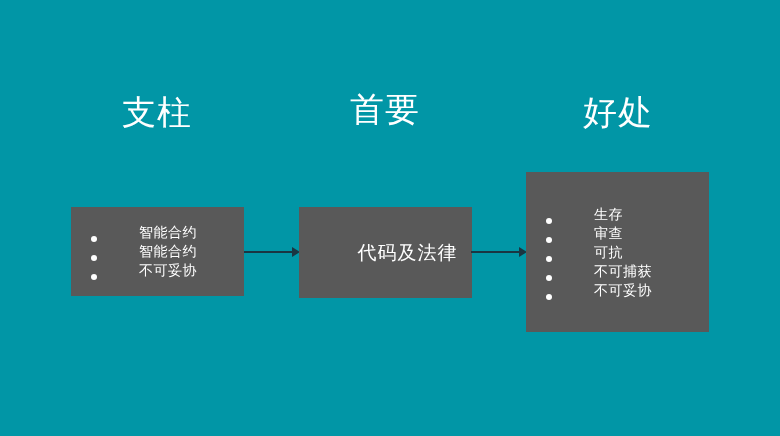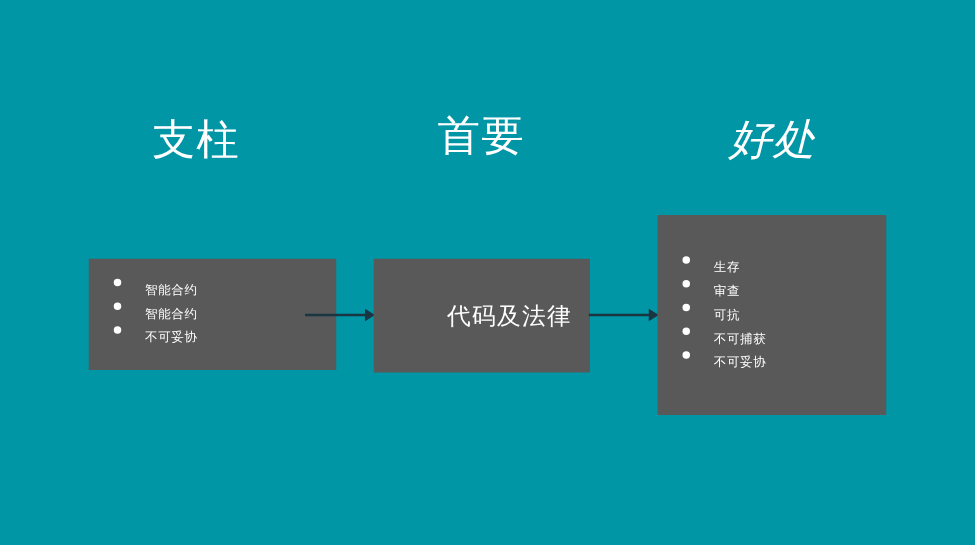--- a/index.html
+++ b/index.html
@@ -20,47 +20,48 @@
     height: 32px;
     line-height: 32px;
     width: 160px;
     text-align: center;
     color: var(--text, #ffffff);
     font-size: 34px;
     letter-spacing: 1px;
   }
   .col-header.h1 { left: 77px; }
   .col-header.h2 { left: 305px; font-family: Liberation Mono, monospace; }
-  .col-header.h3 { left: 538px; font-style: italic; }
+  .col-header.h3 { left: 538px; }
   .box {
     position: absolute;
     background: var(--box, #595959);
     color: var(--text, #ffffff);
     display: flex;
     align-items: center;
   }
-  .box1 { left: 71px;  top: 207px; width: 198px; height: 89px; }
+  .box1 { left: 71px;  top: 207px; width: 173px; height: 89px; }
   .box2 { left: 299px; top: 207px; width: 173px; height: 91px; justify-content: center; }
   .box3 { left: 526px; top: 172px; width: 183px; height: 160px; }
   .box2 .center-label {
     font-size: 19px;
     letter-spacing: 1px;
     margin-left: 44px;
   }
   ul.bullets {
     list-style: none;
     margin: 0;
     padding: 0 0 0 20px;
   }
   ul.bullets li {
     display: flex;
-    align-items: flex-start;
-    font-size: 10px;
+    align-items: flex-end;
+    font-size: 14px;
     line-height: 19px;
     letter-spacing: 0.5px;
+    gap: 23px;
   }
   ul.bullets .dot {
     width: 6px;
     height: 6px;
     border-radius: 50%;
     background: var(--text, #ffffff);
     margin-right: 19px;
     flex: 0 0 auto;
   }
   .arrow {

